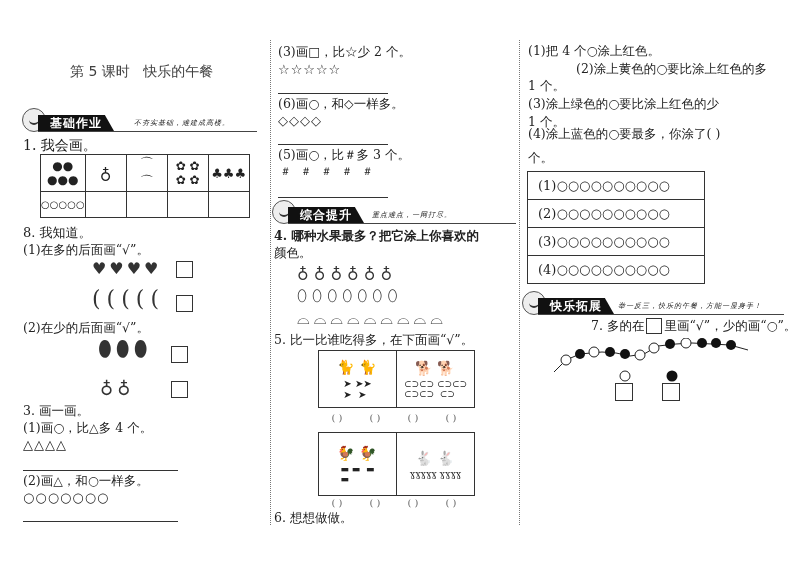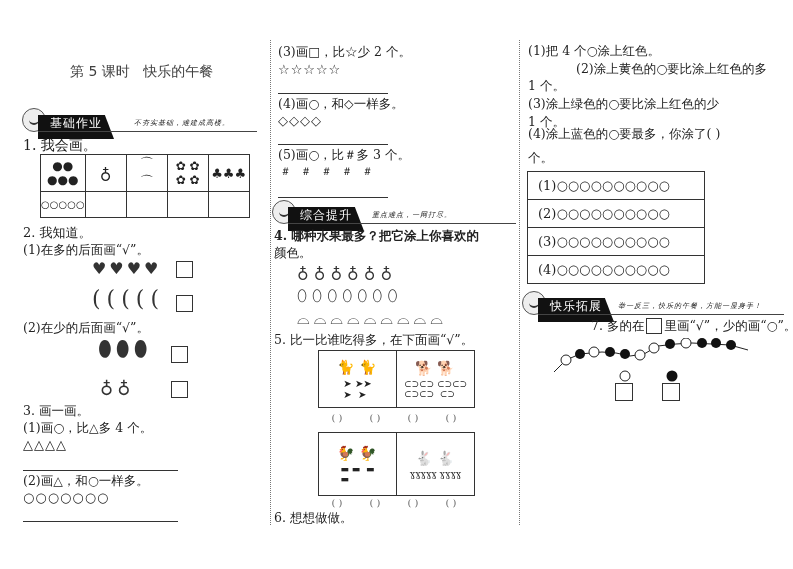--- a/index.html
+++ b/index.html
@@ -4,21 +4,21 @@
 <style>
   * { box-sizing: border-box; margin: 0; padding: 0; }
   html, body { width: 793px; height: 569px; background: #fff; overflow: hidden; }
   body { position: relative; font-family: "DejaVu Serif", "Liberation Serif", serif; color: #222; font-size: 12.5px; }
   .abs { position: absolute; }
   .col-divider { position: absolute; top: 40px; width: 0; border-left: 1px dotted #777; }
   .title { left: 70px; top: 63px; font-family: "DejaVu Sans", sans-serif; font-size: 14px; color: #404040; white-space: pre; }
   .banner { position: absolute; height: 20px; }
   .banner .mascot { position: absolute; left: 0; top: -6px; width: 24px; height: 24px; border: 1px solid #555; border-radius: 50%; background: #eee; }
   .banner .mascot::after { content: ""; position: absolute; left: 6px; top: 8px; width: 10px; height: 6px; border-bottom: 2px solid #333; border-radius: 0 0 6px 6px; }
-  .banner .tag { position: absolute; left: 16px; top: 1px; height: 24px; background: #111; color: #fff; font-family: "DejaVu Sans", sans-serif; font-size: 12px; line-height: 16px; padding: 0 12px 8px 12px; clip-path: polygon(0 0, 88% 0, 100% 100%, 0 100%); font-weight: normal; letter-spacing: 1px; }
+  .banner .tag { position: absolute; left: 16px; top: 1px; height: 16px; background: #111; color: #fff; font-family: "DejaVu Sans", sans-serif; font-size: 12px; line-height: 16px; padding: 0 12px 8px 12px; clip-path: polygon(0 0, 88% 0, 100% 100%, 0 100%); font-weight: bold; letter-spacing: 1px; }
   .banner .slogan { position: absolute; top: 4px; font-size: 7px; font-style: italic; white-space: nowrap; letter-spacing: 1px; }
   .banner .rule { position: absolute; left: 16px; right: 0; top: 17px; border-top: 1px solid #444; }
   .line { white-space: nowrap; line-height: 16px; }
   .shapes { letter-spacing: 1px; font-size: 13px; }
   .ans-line { position: absolute; border-top: 1px solid #333; height: 0; }
   table.veg { border-collapse: collapse; position: absolute; }
   table.veg td { border: 1px solid #333; width: 41px; height: 37px; text-align: center; vertical-align: middle; font-size: 10px; }
   table.veg tr.r2 td { height: 26px; }
   .ans-box { position: absolute; width: 17px; height: 17px; border: 1px solid #333; background: #fff; }
   .fruit-row { position: absolute; display: flex; gap: 3px; }
@@ -61,21 +61,21 @@
   <tr class="r2">
     <td>○○○○○</td>
     <td></td>
     <td></td>
     <td></td>
     <td></td>
   </tr>
 </tbody>
   </table>
 
-<div class="abs line" style="left:23px; top:225px; font-size:13px;">2. 我知道。</div>
+<div class="abs line" style="left:23px; top:225px; font-size:13px;">8. 我知道。</div>
 <div class="abs line" style="left:23px; top:242px;">(1)在多的后面画“√”。</div>
 
 <div class="fruit-row" style="left:92px; top:260px;">
   <span class="fruit">♥</span>
   <span class="fruit">♥</span>
   <span class="fruit">♥</span>
   <span class="fruit">♥</span>
 </div>
 <div class="ans-box" style="left:176px; top:261px;"></div>
 
@@ -109,21 +109,21 @@
 <div class="ans-line" style="left:23px; top:470px; width:155px;"></div>
 
 <div class="abs line" style="left:23px; top:473px;">(2)画△，和○一样多。</div>
 <div class="abs line shapes" style="left:23px; top:490px;">○○○○○○○</div>
 <div class="ans-line" style="left:23px; top:521px; width:155px;"></div>
 
 <div class="abs line" style="left:278px; top:44px;">(3)画□，比☆少 2 个。</div>
 <div class="abs line shapes" style="left:278px; top:62px;">☆☆☆☆☆</div>
 <div class="ans-line" style="left:278px; top:93px; width:110px;"></div>
 
-<div class="abs line" style="left:278px; top:96px;">(4)画○，和◇一样多。</div>
+<div class="abs line" style="left:278px; top:96px;">(6)画○，和◇一样多。</div>
 <div class="abs line shapes" style="left:278px; top:113px;">◇◇◇◇</div>
 <div class="ans-line" style="left:278px; top:144px; width:110px;"></div>
 
 <div class="abs line" style="left:278px; top:147px;">(5)画○，比＃多 3 个。</div>
 <div class="abs line shapes" style="left:280px; top:164px; font-size:11px; letter-spacing:3px;">＃ ＃ ＃ ＃ ＃</div>
 <div class="ans-line" style="left:278px; top:197px; width:110px;"></div>
 
 <div class="banner" style="left:272px; top:206px; width:244px;">
   <div class="mascot"></div>
   <div class="tag">综合提升</div>

